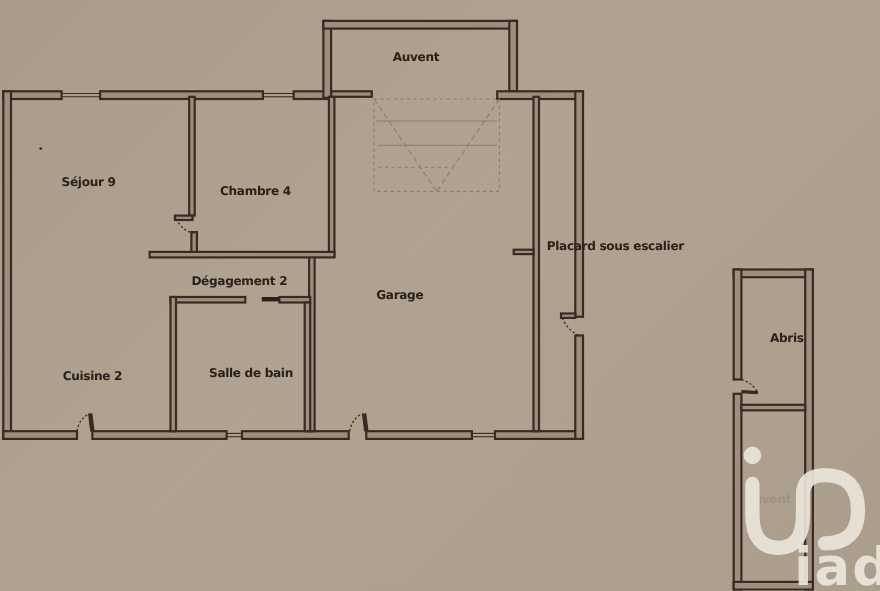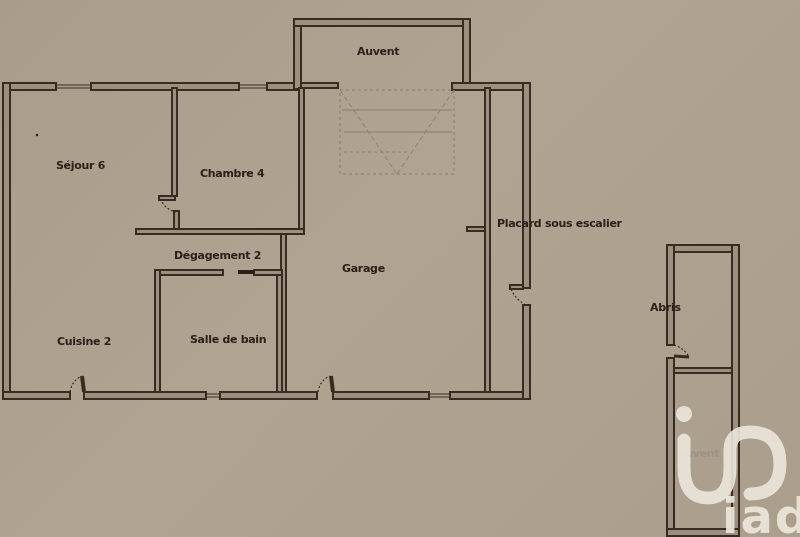--- a/index.html
+++ b/index.html
@@ -117,28 +117,28 @@
       <line x1="344" y1="132" x2="452" y2="132"></line>
       <line x1="344" y1="152" x2="410" y2="152" stroke-dasharray="3,3"></line>
       <line x1="340" y1="90" x2="397" y2="174" stroke-dasharray="5,3"></line>
       <line x1="454" y1="90" x2="397" y2="174" stroke-dasharray="5,3"></line>
     </g>
 
     <circle cx="37" cy="135" r="1.2" fill="#2b201a"></circle>
   </svg>
 
   <div class="label" style="left:357px; top:45px;">Auvent</div>
-  <div class="label" style="left:56px; top:159px;">Séjour 6</div>
+  <div class="label" style="left:56px; top:159px;">Séjour 9</div>
   <div class="label" style="left:200px; top:167px;text-align:center;">Chambre 4</div>
   <div class="label" style="left:174px; top:249px;">Dégagement 2</div>
   <div class="label" style="left:342px; top:262px;">Garage</div>
   <div class="label" style="left:497px; top:217px;text-align:right;">Placard sous escalier</div>
   <div class="label" style="left:57px; top:335px;">Cuisine 2</div>
   <div class="label" style="left:190px; top:333px;">Salle de bain</div>
-  <div class="label" style="left:650px; top:301px;">Abris</div>
+  <div class="label" style="left:700px; top:301px;">Abris</div>
   <div class="label faint" style="left:677px; top:447px;">Auvent</div>
 
   <svg class="logo" viewBox="0 0 132 135">
     <g fill="none" stroke="#ece6dc" stroke-width="13" stroke-linecap="round" opacity="0.9">
       <path d="M16 38 L16 66 Q16 96 40 96 Q62 96 62 66 L62 48 Q62 30 82 30 Q112 30 112 62 Q112 92 82 92"></path>
     </g>
     <circle cx="16" cy="12" r="8" fill="#ece6dc" opacity="0.9"></circle>
   </svg>
   <div class="logo-text">iad</div>
 

